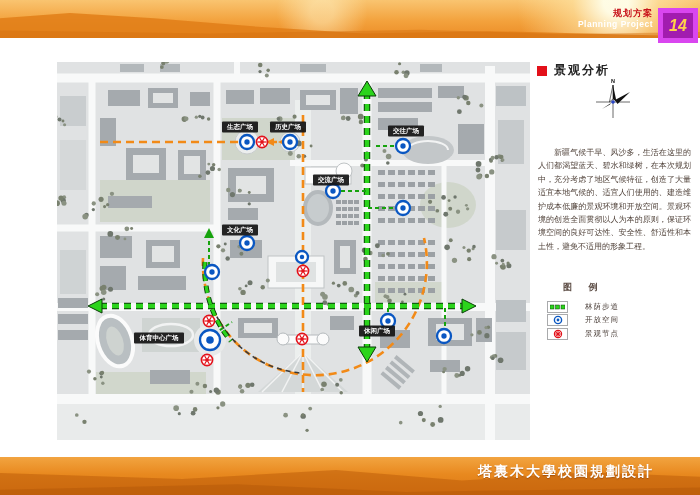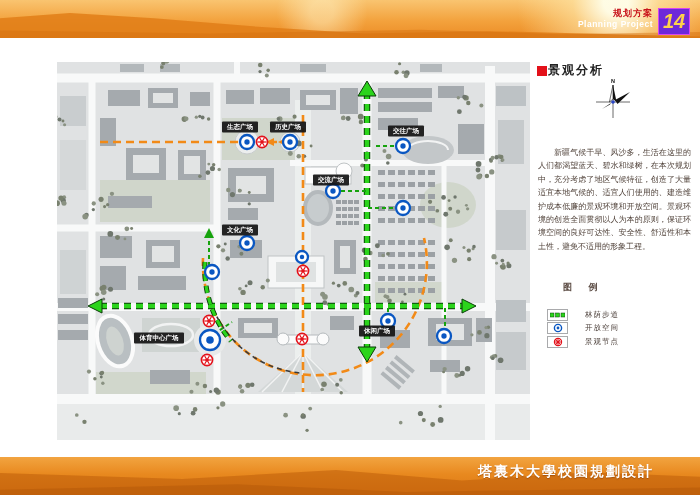--- a/index.html
+++ b/index.html
@@ -14,43 +14,43 @@
   .band-top .ridge{position:absolute;left:0;bottom:0;width:100%;height:100%;
     background:rgba(225,126,24,.85);
     clip-path:polygon(0 100%,0 48%,10% 34%,22% 48%,38% 72%,52% 88%,70% 82%,100% 96%,100% 100%);}
   .band-top .ridge2{position:absolute;left:0;bottom:0;width:100%;height:100%;
     background:rgba(210,110,16,.45);
     clip-path:polygon(0 100%,0 80%,30% 88%,60% 78%,80% 90%,100% 84%,100% 100%);}
   .hdr-zh{position:absolute;top:7px;left:555px;width:98px;text-align:right;
           font-size:9px;font-weight:bold;color:#c8131b;letter-spacing:1px;}
   .hdr-en{position:absolute;top:19px;left:520px;width:133px;text-align:right;
           font-size:8.5px;font-weight:bold;color:#ffffff;letter-spacing:.5px;}
-  .page-no{position:absolute;top:8px;left:658px;width:30px;height:25px;background:#6d28d9;
-           border:1px solid #d946ef;color:#ffd24a;font-size:20px;font-weight:bold;
+  .page-no{position:absolute;top:8px;left:658px;width:30px;height:25px;background:#a21caf;
+           border:5px solid #d946ef;color:#ffd24a;font-size:16px;font-weight:bold;
            display:flex;align-items:center;justify-content:center;font-style:italic;}
   
   .band-bot{position:absolute;left:0;top:457px;width:700px;height:38px;
     background:linear-gradient(180deg,#f2a440 0%,#e8891f 45%,#dd7714 100%);}
   .band-bot .ridge{position:absolute;inset:0;background:rgba(186,90,8,.5);
     clip-path:polygon(0 100%,0 42%,26% 58%,48% 34%,66% 62%,84% 40%,100% 52%,100% 100%);}
   .band-bot .ridge2{position:absolute;inset:0;background:rgba(170,80,6,.35);
     clip-path:polygon(0 100%,0 86%,34% 72%,58% 92%,100% 80%,100% 100%);}
   .footer-title{position:absolute;top:463px;left:478px;width:180px;text-align:left;
     font-size:14px;font-weight:bold;color:#ffffff;letter-spacing:2px;
     text-shadow:0 1px 1px rgba(120,50,0,.5);}
   
-  .sec-title{position:absolute;left:537px;top:62px;display:flex;align-items:center;gap:1px;}
+  .sec-title{position:absolute;left:537px;top:62px;display:flex;align-items:center;gap:7px;}
   .sec-title .sq{width:10px;height:10px;background:#e3111a;}
   .sec-title .txt{font-size:12px;font-weight:bold;color:#222;letter-spacing:2px;}
   .compass{position:absolute;left:590px;top:74px;}
   .desc{position:absolute;left:538px;top:146px;width:153px;font-size:8px;line-height:13.4px;
         color:#52443c;text-align:justify;text-indent:2em;}
   .lg-title{position:absolute;left:563px;top:281px;font-size:9px;color:#5a4a42;
             font-weight:bold;letter-spacing:7px;}
-  .legend{position:absolute;left:547px;top:308px;width:130px;}
+  .legend{position:absolute;left:547px;top:300px;width:130px;}
   .lg-row{display:flex;align-items:center;height:13.5px;margin-bottom:0px;}
   .lg-swatch{width:19px;height:10px;border:1px solid #a9aaac;background:#fff;
              display:flex;align-items:center;justify-content:center;margin-right:17px;}
   .lg-label{font-size:7.5px;color:#4a3e38;letter-spacing:1px;}
   
   .map{position:absolute;left:57px;top:62px;width:473px;height:378px;}
 </style>
 </head>
 <body>
 <div class="page">

